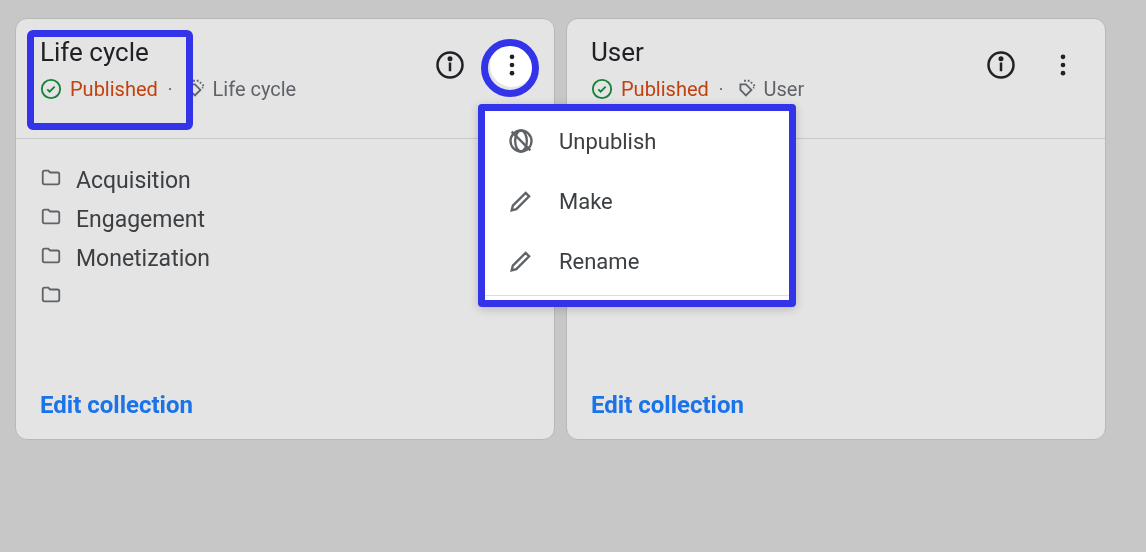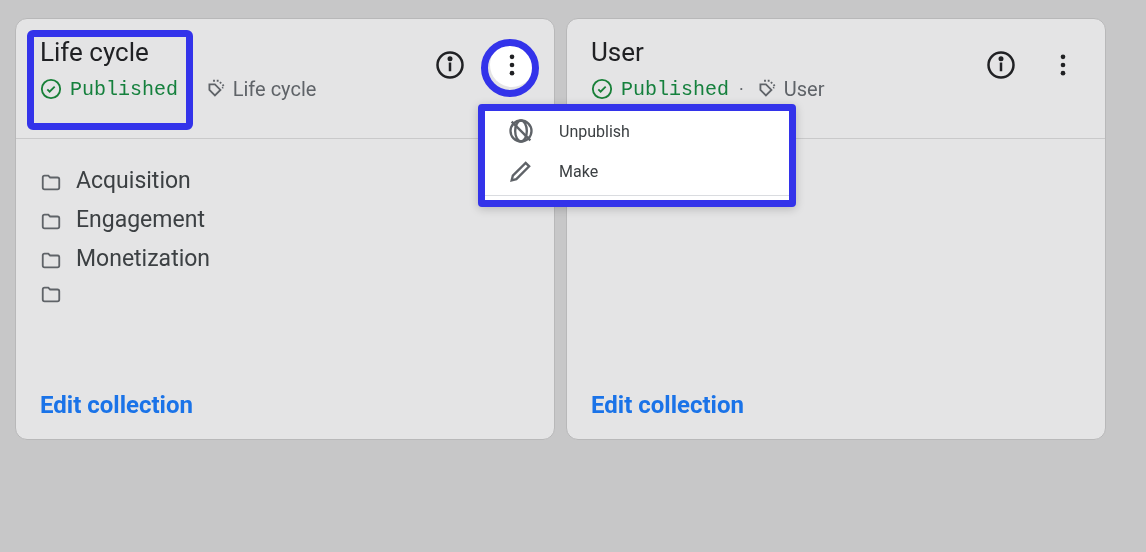--- a/index.html
+++ b/index.html
@@ -36,22 +36,21 @@
   .status-row {
     display: flex;
     align-items: center;
     gap: 10px;
     font-size: 20px;
   }
   .status-published {
     display: flex;
     align-items: center;
     gap: 8px;
-    color: #15803d;
-    font-family: Liberation Mono, monospace;
+    color: #c2410c;
   }
   .dot-sep { color: #5f6368; font-size: 18px; }
   .tag-chip {
     display: flex;
     align-items: center;
     gap: 8px;
     color: #5f6368;
   }
   .header-icons {
     position: absolute;
@@ -68,21 +67,21 @@
     display: flex;
     align-items: center;
     justify-content: center;
     cursor: pointer;
   }
   .card-body {
     padding: 22px 24px;
   }
   .folder-row {
     display: flex;
-    align-items: flex-end;
+    align-items: flex-start;
     gap: 14px;
     color: #3c4043;
     font-size: 23px;
     padding: 6px 0;
   }
   .card-footer {
     position: absolute;
     bottom: 20px;
     left: 24px;
   }
@@ -116,22 +115,22 @@
     border: 7px solid #3333ea;
     border-radius: 4px;
     width: 318px;
     z-index: 10;
     box-shadow: 0 2px 10px rgba(0,0,0,0.2);
   }
   .menu-item {
     display: flex;
     align-items: center;
     gap: 24px;
-    padding: 6px 22px;
-    font-size: 16px;
+    padding: 16px 22px;
+    font-size: 22px;
     color: #3c4043;
     cursor: pointer;
   }
   .menu-divider {
     border: none;
     border-top: 1px solid #dadce0;
     margin: 4px 0;
   }
   .menu-icon {
     width: 28px;
@@ -268,14 +267,20 @@
         <line x1="4" y1="4" x2="20" y2="20"></line>
       </svg>
     <span>Unpublish</span>
   </div>
   <div class="menu-item">
     <svg class="menu-icon" viewBox="0 0 24 24" fill="none" stroke="#5f6368" stroke-width="2">
         <path d="M4 20l4-1 11-11-3-3L5 16l-1 4z"></path>
       </svg>
     <span>Make</span>
   </div>
+  <div class="menu-item">
+    <svg class="menu-icon" viewBox="0 0 24 24" fill="none" stroke="#5f6368" stroke-width="2">
+        <path d="M4 20l4-1 11-11-3-3L5 16l-1 4z"></path>
+      </svg>
+    <span>Rename</span>
+  </div>
   <hr class="menu-divider">
 </div>
 
 </body></html>

